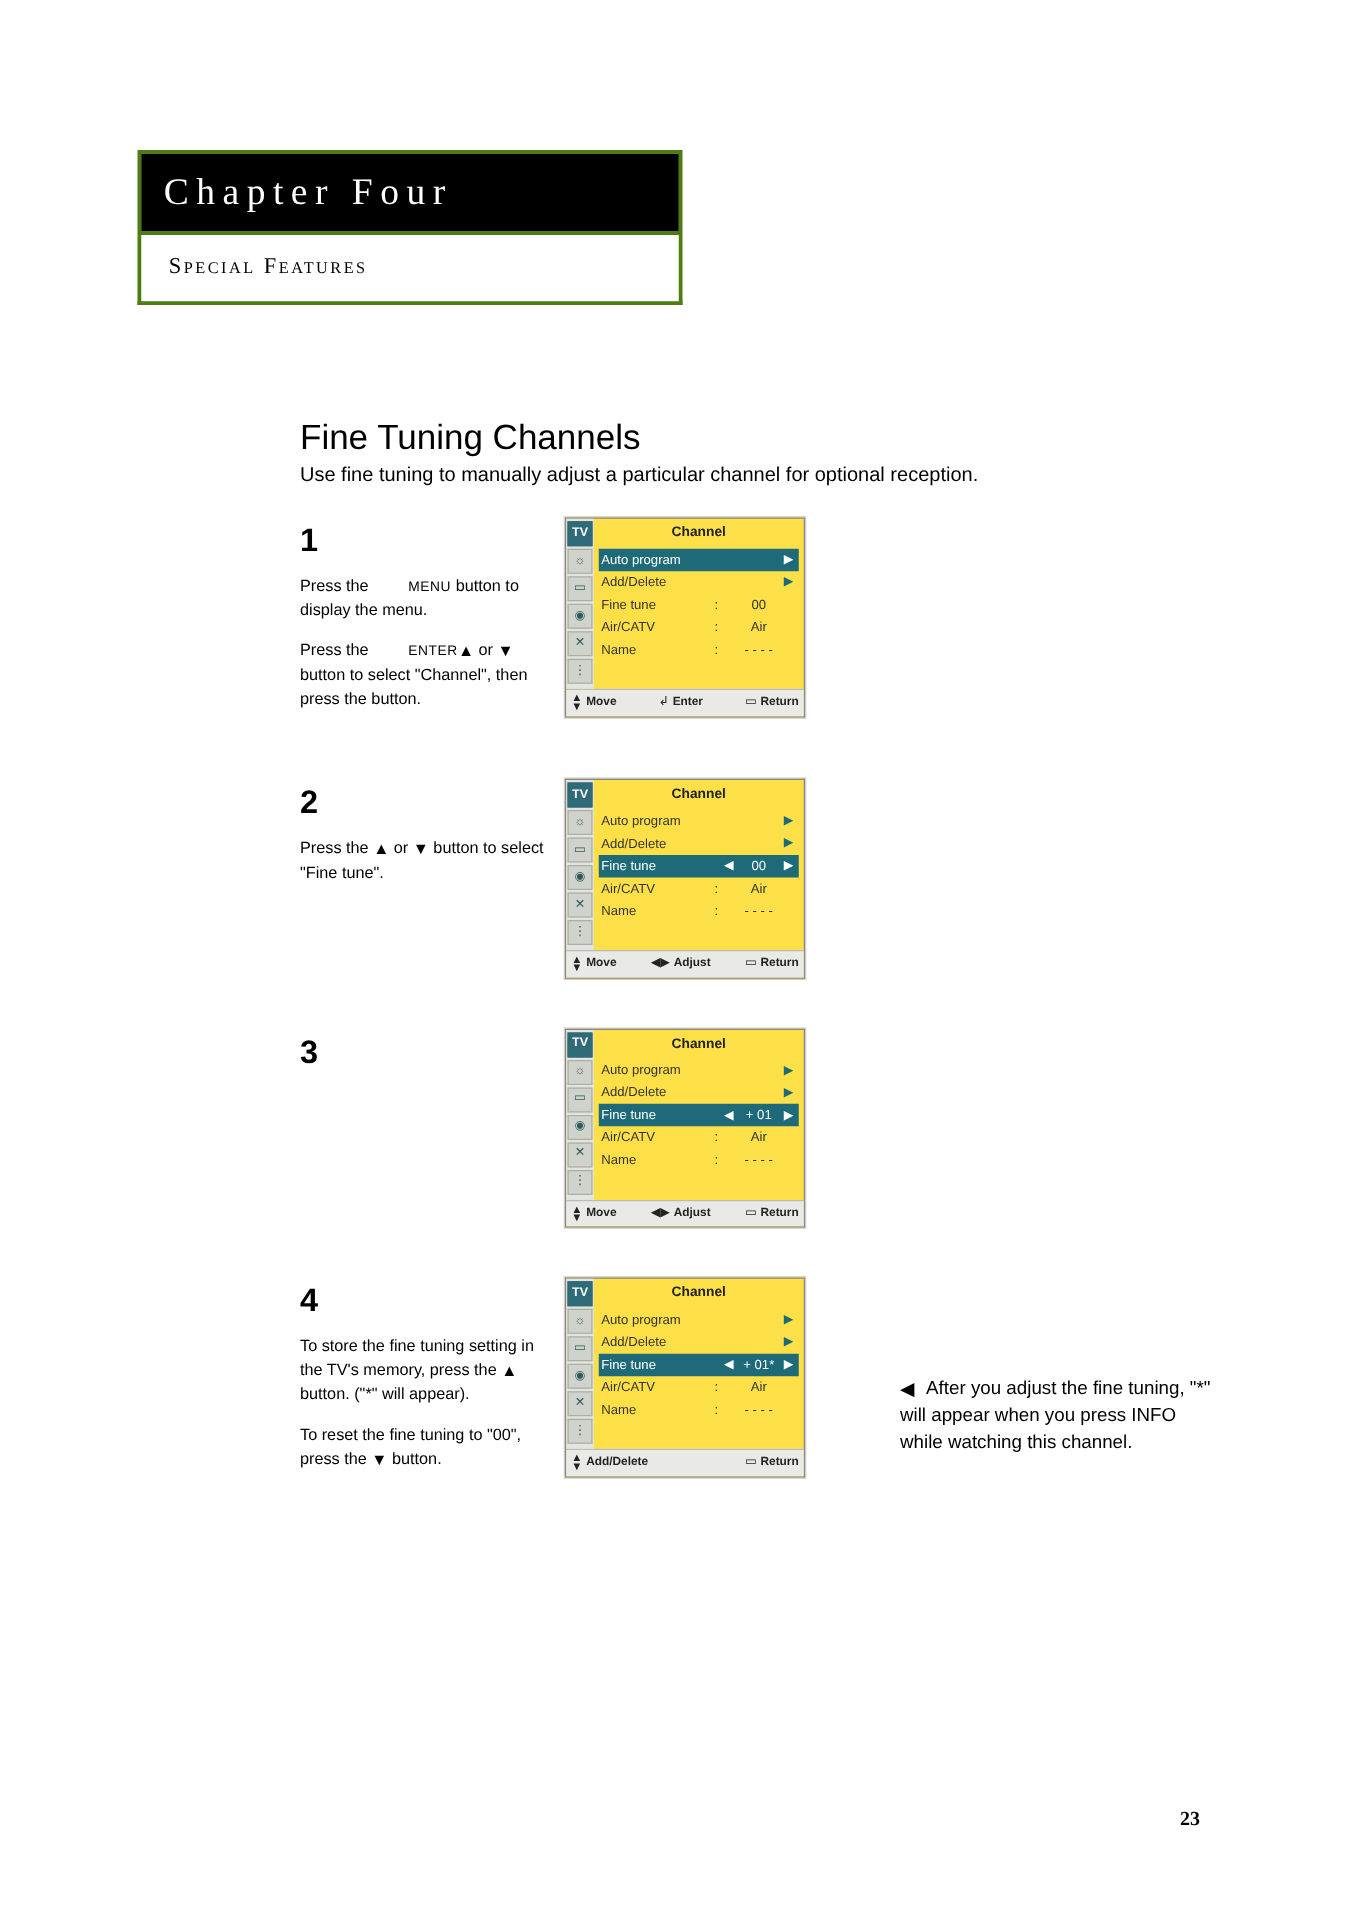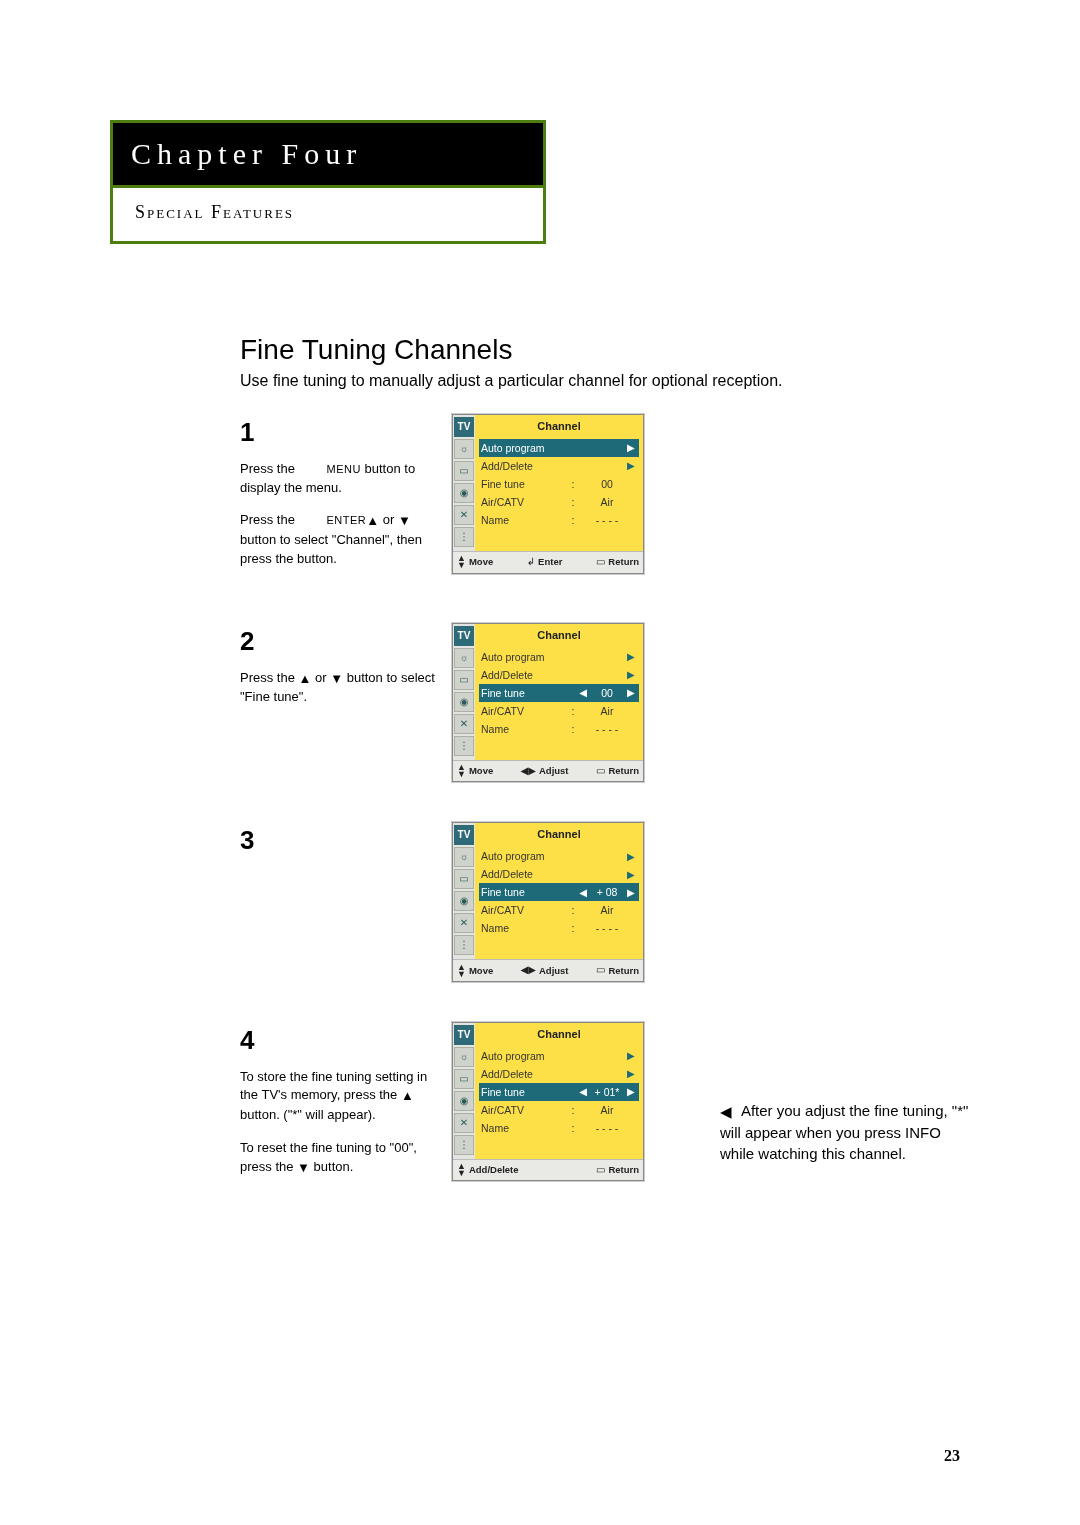--- a/index.html
+++ b/index.html
@@ -229,21 +229,21 @@
                 <span class="lbl">Add/Delete</span>
                 <span class="col"></span>
                 <span class="arr" style="text-align:right;"></span>
                 <span class="val"></span>
                 <span class="arr">▶</span>
               </div>
               <div class="row sel">
                 <span class="lbl">Fine tune</span>
                 <span class="col"></span>
                 <span class="arr" style="text-align:right;">◀</span>
-                <span class="val">+ 08</span>
+                <span class="val">+ 01</span>
                 <span class="arr">▶</span>
               </div>
               <div class="row">
                 <span class="lbl">Air/CATV</span>
                 <span class="col">:</span>
                 <span class="arr" style="text-align:right;"></span>
                 <span class="val">Air</span>
                 <span class="arr"></span>
               </div>
               <div class="row">

